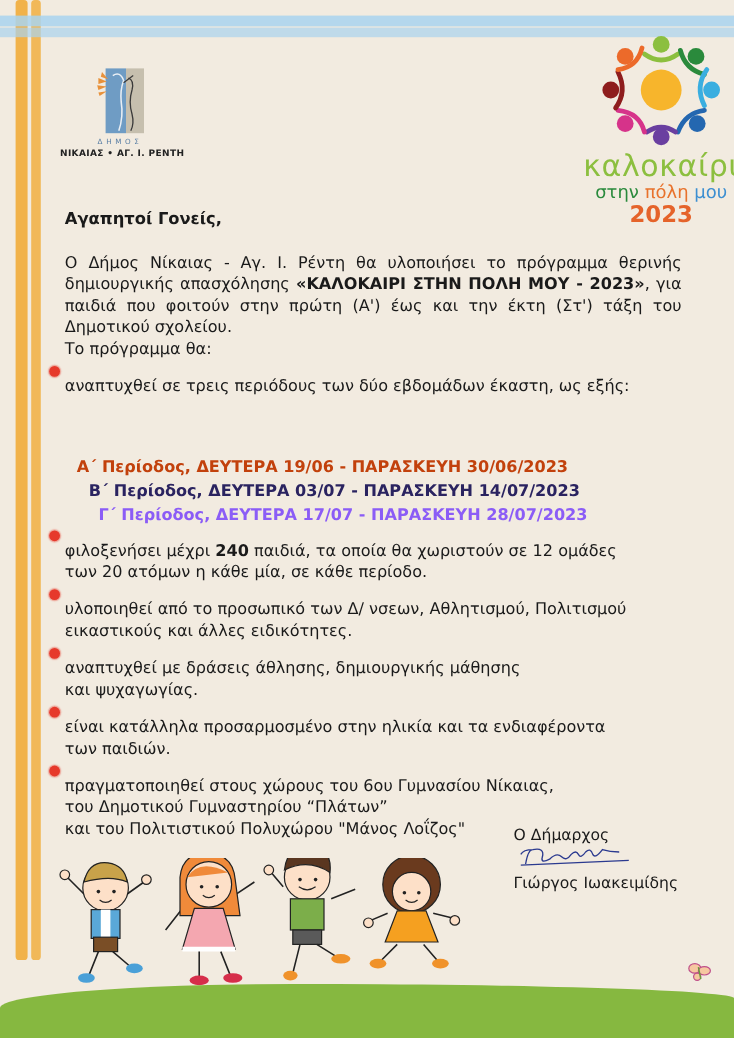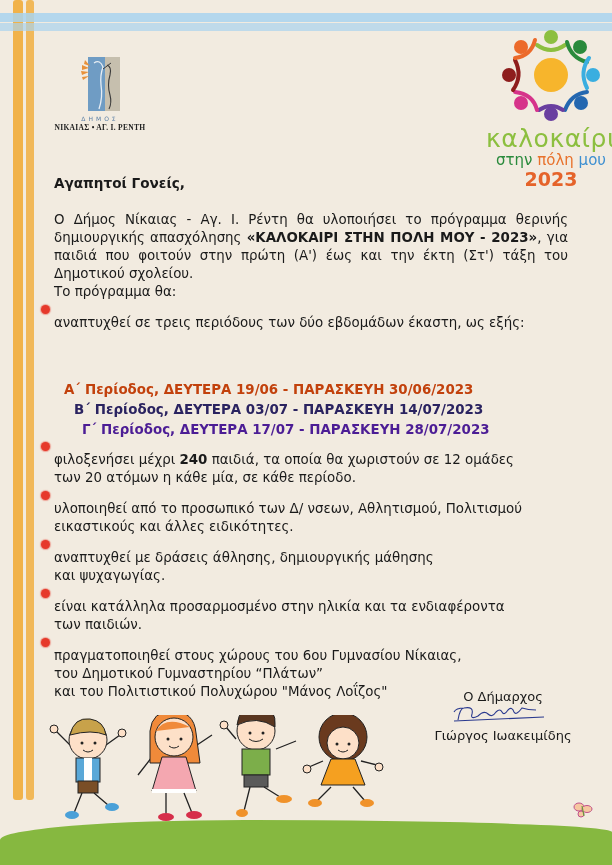--- a/index.html
+++ b/index.html
@@ -19,44 +19,44 @@
   .stripe-h {
     position: absolute; left: 0; width: 612px; height: 10px;
     background: #a9d3ee; opacity: .85;
   }
   .stripe-h.a { top: 13px; height: 9px; }
   .stripe-h.b { top: 23px; height: 8px; opacity: .7; }
 
   .muni-logo { position: absolute; left: 50px; top: 55px; width: 100px; text-align: center; }
   .muni-logo svg { display: block; margin: 0 auto; }
   .muni-small { font-size: 6px; letter-spacing: 3px; color: #5a7fa5; margin-top: 2px; }
-  .muni-big { font-size: 7.5px; font-weight: bold; color: #222; letter-spacing: .3px; white-space: nowrap; margin-top: 1px; font-family: Liberation Serif, serif; }
+  .muni-big { font-size: 7.5px; font-weight: bold; color: #222; letter-spacing: .3px; white-space: nowrap; margin-top: 1px; }
 
   .summer-logo { position: absolute; left: 486px; top: 28px; width: 130px; text-align: center; }
   .kal { font-size: 25px; color: #8cbf3f; line-height: 26px; letter-spacing: .5px; }
   .stin { font-size: 15px; line-height: 17px; }
   .stin .g { color: #2a8a3c; } .stin .o { color: #e8722c; } .stin .b { color: #3d8fd1; }
   .year { font-size: 19px; font-weight: bold; color: #e5632a; line-height: 20px; }
 
   .content { position: absolute; left: 54px; width: 520px; font-size: 13.4px; line-height: 18px; }
   .greeting { top: 174px; font-weight: bold; font-size: 13.6px; }
   .intro { top: 211px; text-align: justify; width: 514px; }
   .intro b { font-weight: bold; }
   .bullet { display: flex; align-items: flex-start; flex-direction: column; }
   .bullet .dot {
     width: 9px; height: 9px; background: #e6392b; border-radius: 50%;
     margin: 4px 4px 0 -13px; flex: none; box-shadow: 0 0 1px 1px rgba(230,57,43,.4);
   }
   .periods { position: absolute; top: 380px; left: 64px; font-size: 13.4px; line-height: 20px; font-weight: bold; }
   .p1 { color: #c2410c; padding-left: 0; }
   .p2 { color: #2a2360; padding-left: 10px; }
-  .p3 { color: #4c1d95; padding-left: 18px; }
+  .p3 { color: #8b5cf6; padding-left: 18px; }
   .list2 { top: 438px; }
 
-  .sig { position: absolute; left: 428px; top: 688px; width: 150px; text-align: center; font-size: 13px; line-height: 17px; }
+  .sig { position: absolute; left: 428px; top: 688px; width: 150px; font-size: 13px; line-height: 17px; }
   .sig-scribble { height: 18px; }
 
   .grass {
     position: absolute; left: 0; top: 820px; width: 612px; height: 45px;
     background: #86b840;
     border-top-left-radius: 40% 20px; border-top-right-radius: 60% 12px;
   }
   .kids { position: absolute; left: 40px; top: 715px; }
   .butterfly { position: absolute; left: 573px; top: 800px; }
 </style>

